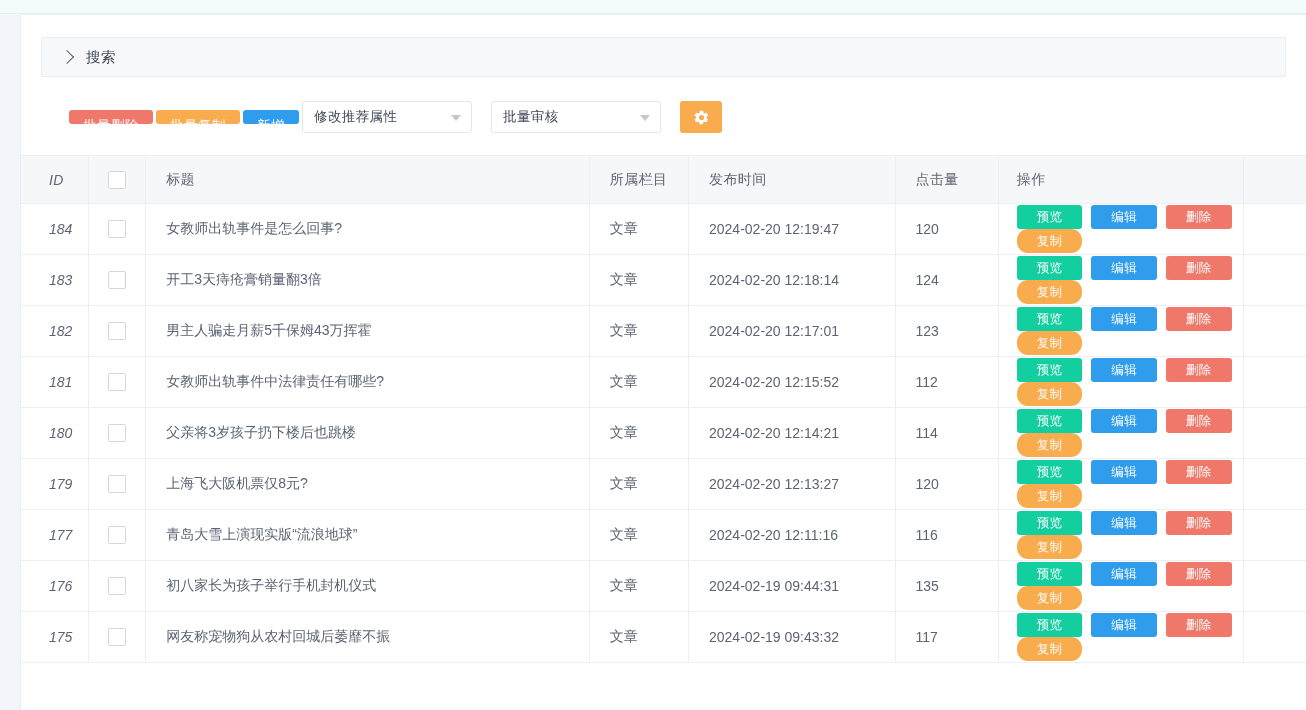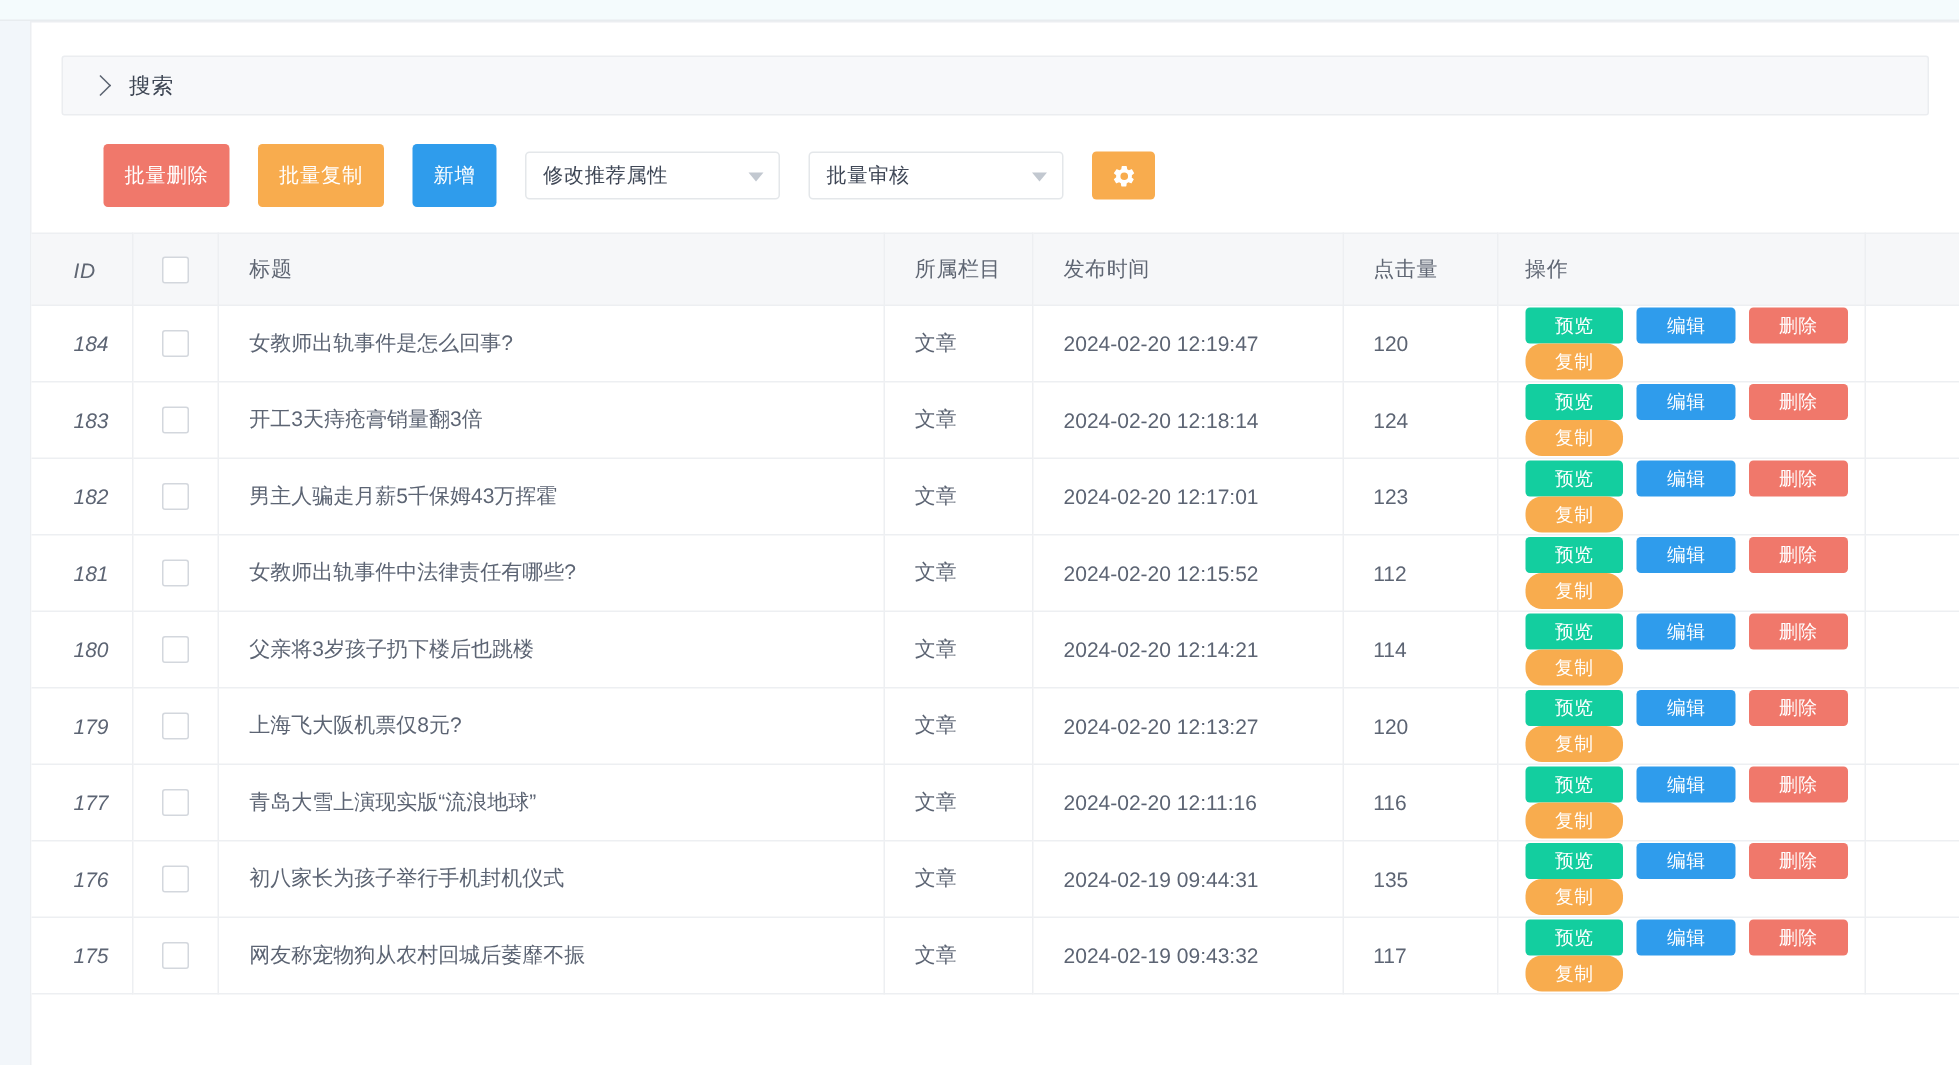--- a/index.html
+++ b/index.html
@@ -59,28 +59,28 @@
   }
 
   
   #toolbar {
     margin: 24px 0 0 48px;
     display: flex;
     align-items: center;
     height: 32px;
   }
   .tb-btn {
-    height: 42px;
+    height: 14px;
     border: none;
     border-radius: 3px;
     color: #fff;
     font-size: 13.5px;
     font-family: inherit;
     padding: 0 14px;
-    margin-right: 19px;
+    margin-right: 3px;
     cursor: pointer;
     line-height: 32px;
     letter-spacing: .5px;
   }
   .tb-btn.danger  { background: #f0786b; }
   .tb-btn.warn    { background: #f8ac4e; }
   .tb-btn.primary { background: #2f9cec; }
 
   .tb-select {
     position: relative;

